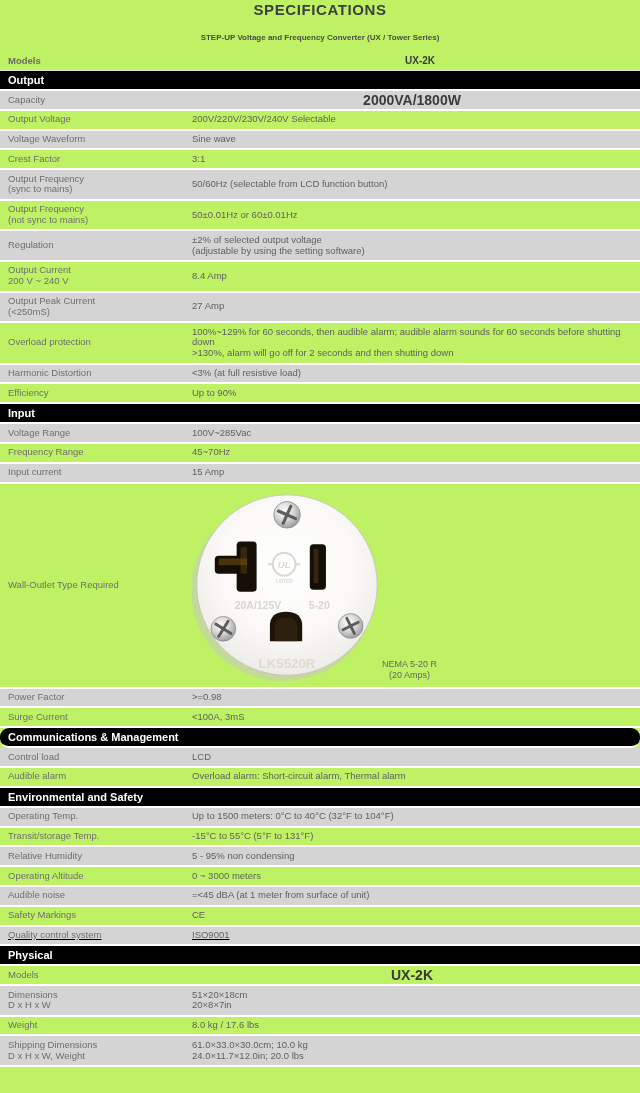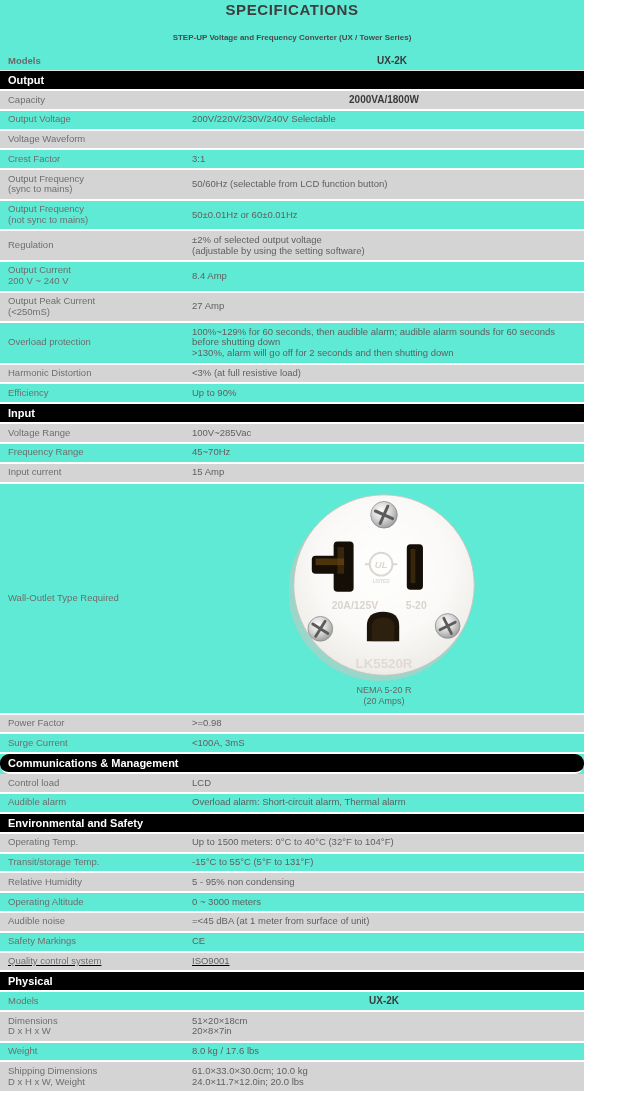--- a/index.html
+++ b/index.html
@@ -1,17 +1,17 @@
 <!DOCTYPE html>
 <html><head>
 <meta charset="utf-8">
 <style>
   html, body { margin: 0; padding: 0; background: #fff; }
   .page {
-    width: 584px; height: 1093px; overflow: hidden; background: #5eead4;
+    width: 640px; height: 1093px; overflow: hidden; background: #bef264;
     font-family: "Liberation Sans", sans-serif; position: relative;
   }
   .page-title {
     text-align: center; font-size: 15px; font-weight: bold; color: #3e3e3e;
     letter-spacing: .6px; padding-top: 2px; line-height: 16px;
   }
   .page-subtitle {
     text-align: center; font-size: 8px; font-weight: bold; color: #4a4a4a;
     margin-top: 15px; line-height: 10px;
   }
@@ -36,25 +36,25 @@
   .row.shaded { background: #d4d4d4; }
   .cell-label {
     width: 192px; padding: 3.5px 0 3.5px 8px; font-size: 9.5px; color: #6e6e6e;
     line-height: 10.8px; box-sizing: border-box;
   }
   .cell-value {
     flex: 1; padding: 3.5px 8px 3.5px 0; font-size: 9.5px; color: #606060;
     line-height: 10.8px; box-sizing: border-box;
   }
   .cell-value.emphasis {
-    text-align: center; font-weight: bold; color: #3a3a3a; font-size: 10px;
+    text-align: center; font-weight: bold; color: #3a3a3a; font-size: 14px;
   }
   .row.outlet-row { align-items: center; }
   .row.outlet-row .cell-value {
-    display: flex; flex-direction: column; align-items: center;
+    display: flex; align-items: flex-end;
     padding-top: 8px; padding-bottom: 5px;
   }
   .outlet-figure { width: 190px; height: 190px; }
   .outlet-caption {
     text-align: center; font-size: 9px; color: #666; line-height: 11.5px; margin-top: 3px;
   }
   svg text { font-family: "Liberation Sans", sans-serif; }
 </style>
 </head>
 <body>
@@ -82,20 +82,23 @@
         <div class="cell-label">
           <div>Output Voltage</div>
         </div>
         <div class="cell-value">
           <div>200V/220V/230V/240V Selectable</div>
         </div>
       </div>
       <div class="row shaded" style="background: rgb(212, 212, 212);">
         <div class="cell-label">
           <div>Voltage Waveform</div>
+        </div>
+        <div class="cell-value">
+          <div>Sine wave</div>
         </div>
       </div>
       <div class="row">
         <div class="cell-label">
           <div>Crest Factor</div>
         </div>
         <div class="cell-value">
           <div>3:1</div>
         </div>
       </div>

